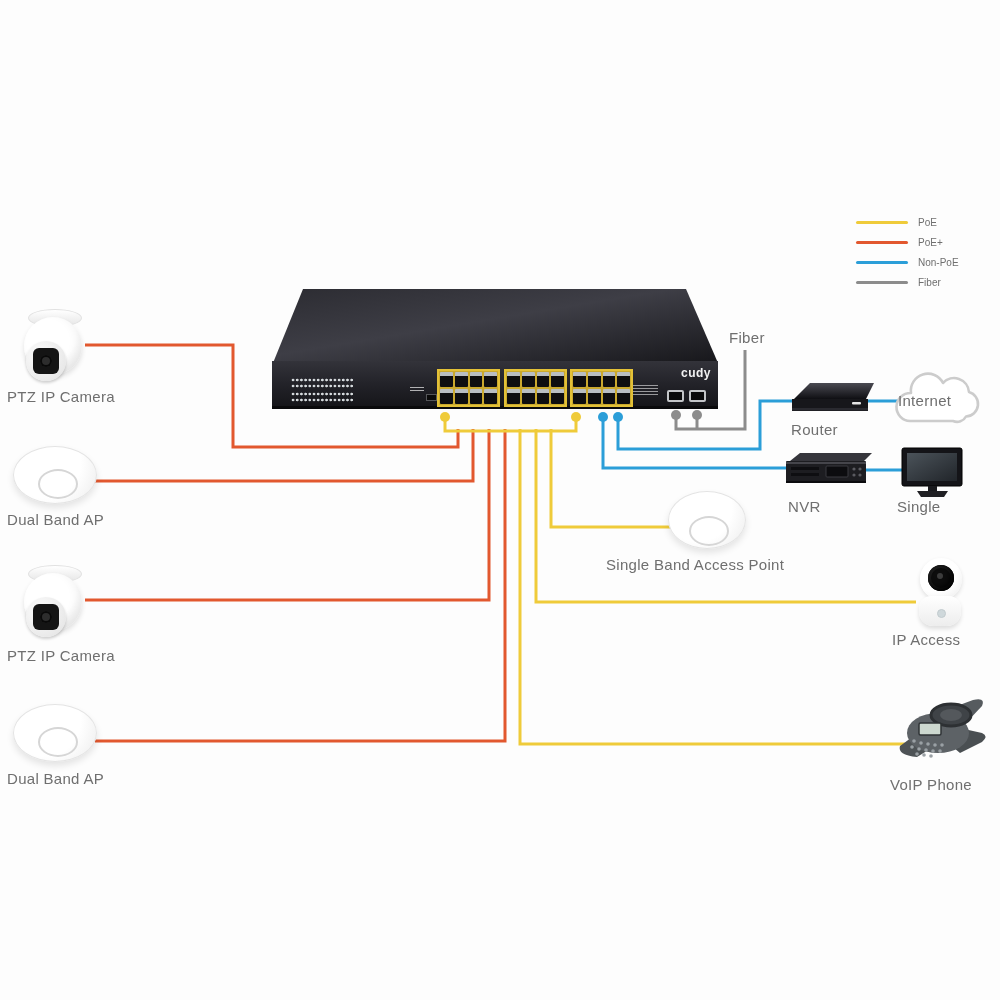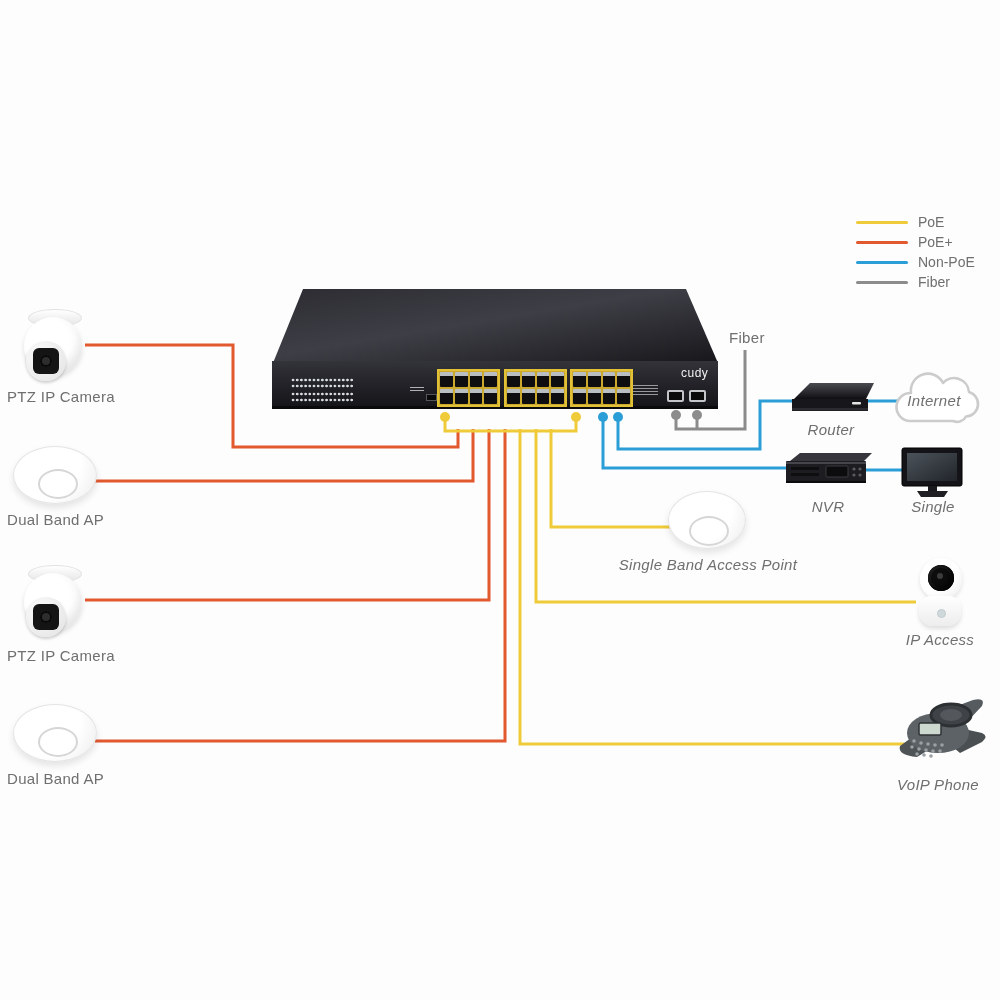--- a/index.html
+++ b/index.html
@@ -1,31 +1,31 @@
 <!DOCTYPE html>
 <html style="--poe: #EFCB3A; --poe_plus: #E2582F; --non_poe: #2B9ED8; --fiber: #8C8C8C; --text: #6F6F6F; --port_yellow: #E3C137;"><head>
 <meta charset="utf-8">
 <style>
   html,body{margin:0;padding:0;background:#fff;}
   .canvas{position:relative;width:1000px;height:1000px;background:#fdfdfd;overflow:hidden;
           font-family:"Liberation Sans", sans-serif;color:var(--text,#6f6f6f);}
   svg.layer{position:absolute;left:0;top:0;}
   .lbl{position:absolute;font-size:15px;letter-spacing:.3px;color:var(--text,#6f6f6f);white-space:nowrap;}
-  .ctr{text-align:center;font-style:italic;}
+  .ctr{text-align:left;}
   .title{position:absolute;left:370px;top:261px;width:260px;text-align:center;font-size:17px;color:var(--text,#6f6f6f);letter-spacing:.4px;}
 
   
   .legend{position:absolute;left:856px;top:212px;}
   .legend .row{display:flex;align-items:center;height:20px;}
   .legend .line{width:52px;height:3px;border-radius:2px;margin-right:10px;flex:0 0 auto;}
   .c-poe{background:var(--poe);}
   .c-poe_plus{background:var(--poe_plus);}
   .c-non_poe{background:var(--non_poe);}
   .c-fiber{background:var(--fiber);}
-  .legend .txt{font-size:14px;color:var(--text,#6f6f6f);}
+  .legend .txt{font-size:10px;color:var(--text,#6f6f6f);}
 
   
   .cab{fill:none;stroke-width:3;stroke-linejoin:miter;stroke-linecap:butt;}
   .s-poe{stroke:var(--poe);}
   .s-poe_plus{stroke:var(--poe_plus);}
   .s-non_poe{stroke:var(--non_poe);}
   .s-fiber{stroke:var(--fiber);}
   .d-poe{fill:var(--poe);}
   .d-non_poe{fill:var(--non_poe);}
   .d-fiber{fill:var(--fiber);}
@@ -38,21 +38,21 @@
   .leds{position:absolute;left:291px;top:378px;width:62px;height:12px;
         background-image:radial-gradient(circle at 2px 2px, rgba(225,230,233,.95) 1px, transparent 1.7px);
         background-size:4.2px 6px;}
   .leds.b2{top:392px;}
   .marks{position:absolute;left:408px;top:386px;width:30px;height:14px;}
   .marks .dash{position:absolute;left:2px;top:1px;width:14px;height:5px;
         background:repeating-linear-gradient(rgba(255,255,255,.65) 0 1px, transparent 1px 3px);}
   .marks .toggle{position:absolute;left:18px;top:8px;width:9px;height:5px;background:#0a0a0a;border:1px solid #55565a;}
   .fineprint{position:absolute;left:633px;top:385px;width:25px;height:10px;
         background:repeating-linear-gradient(rgba(255,255,255,.55) 0 1px, transparent 1px 3px);}
-  .brand{position:absolute;left:681px;top:366px;width:34px;font-size:12px;font-weight:normal;color:#f2f2f2;letter-spacing:.5px;}
+  .brand{position:absolute;left:681px;top:366px;width:34px;font-size:12px;font-weight:bold;color:#f2f2f2;letter-spacing:.5px;}
   .sfp{position:absolute;top:390px;width:17px;height:12px;box-sizing:border-box;border:2px solid #c3c5c8;border-radius:2px;background:#0a0a0b;}
 
   
   .dev{position:absolute;}
   .dev *{position:absolute;}
   .ptz{width:70px;height:80px;}
   .ptz .mount{left:8px;top:0;width:52px;height:16px;border-radius:50%;background:linear-gradient(#ffffff,#e6e6e6);border:1px solid #e1e1e1;}
   .ptz .pbody{left:4px;top:8px;width:58px;height:58px;border-radius:50%;
       background:radial-gradient(circle at 42% 30%, #ffffff 52%, #e7e7e7);
       box-shadow:0 3px 5px rgba(0,0,0,.12), inset -5px -5px 10px rgba(0,0,0,.05);}

